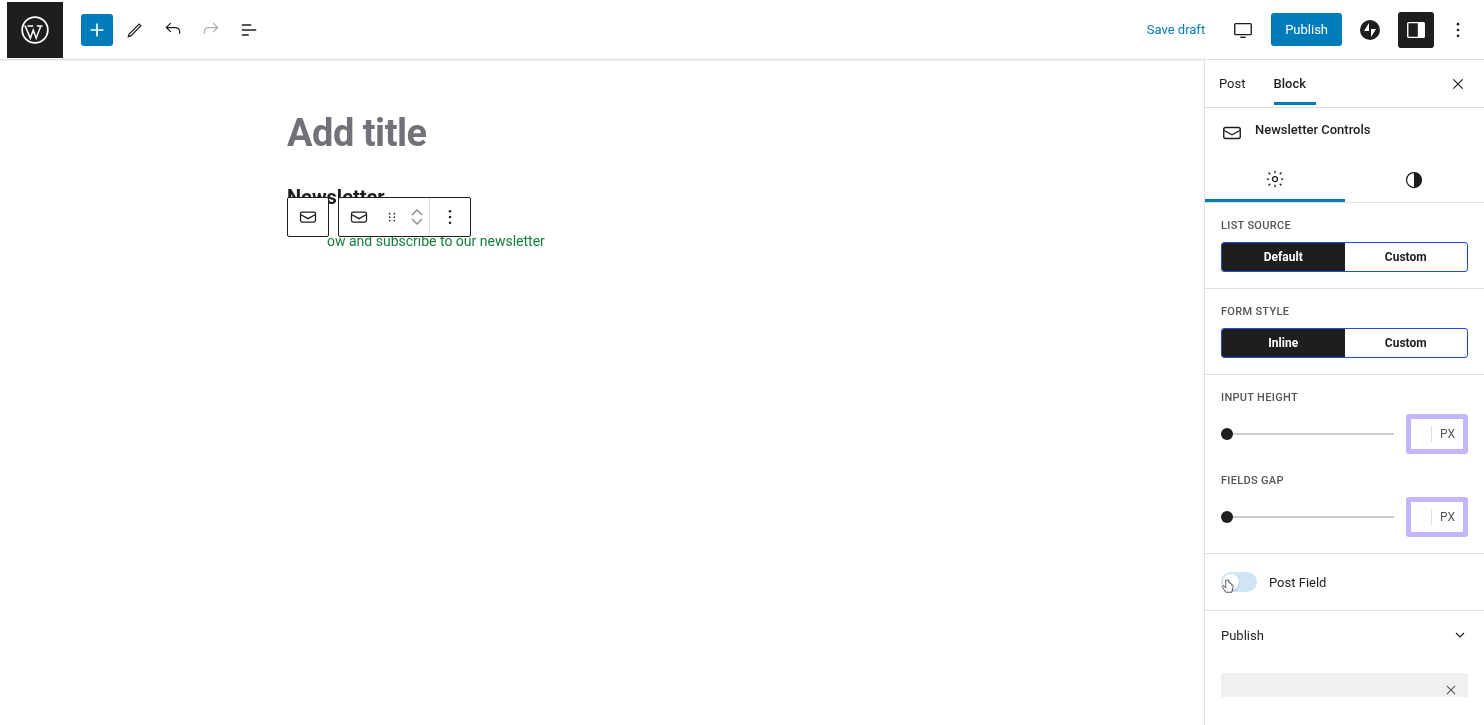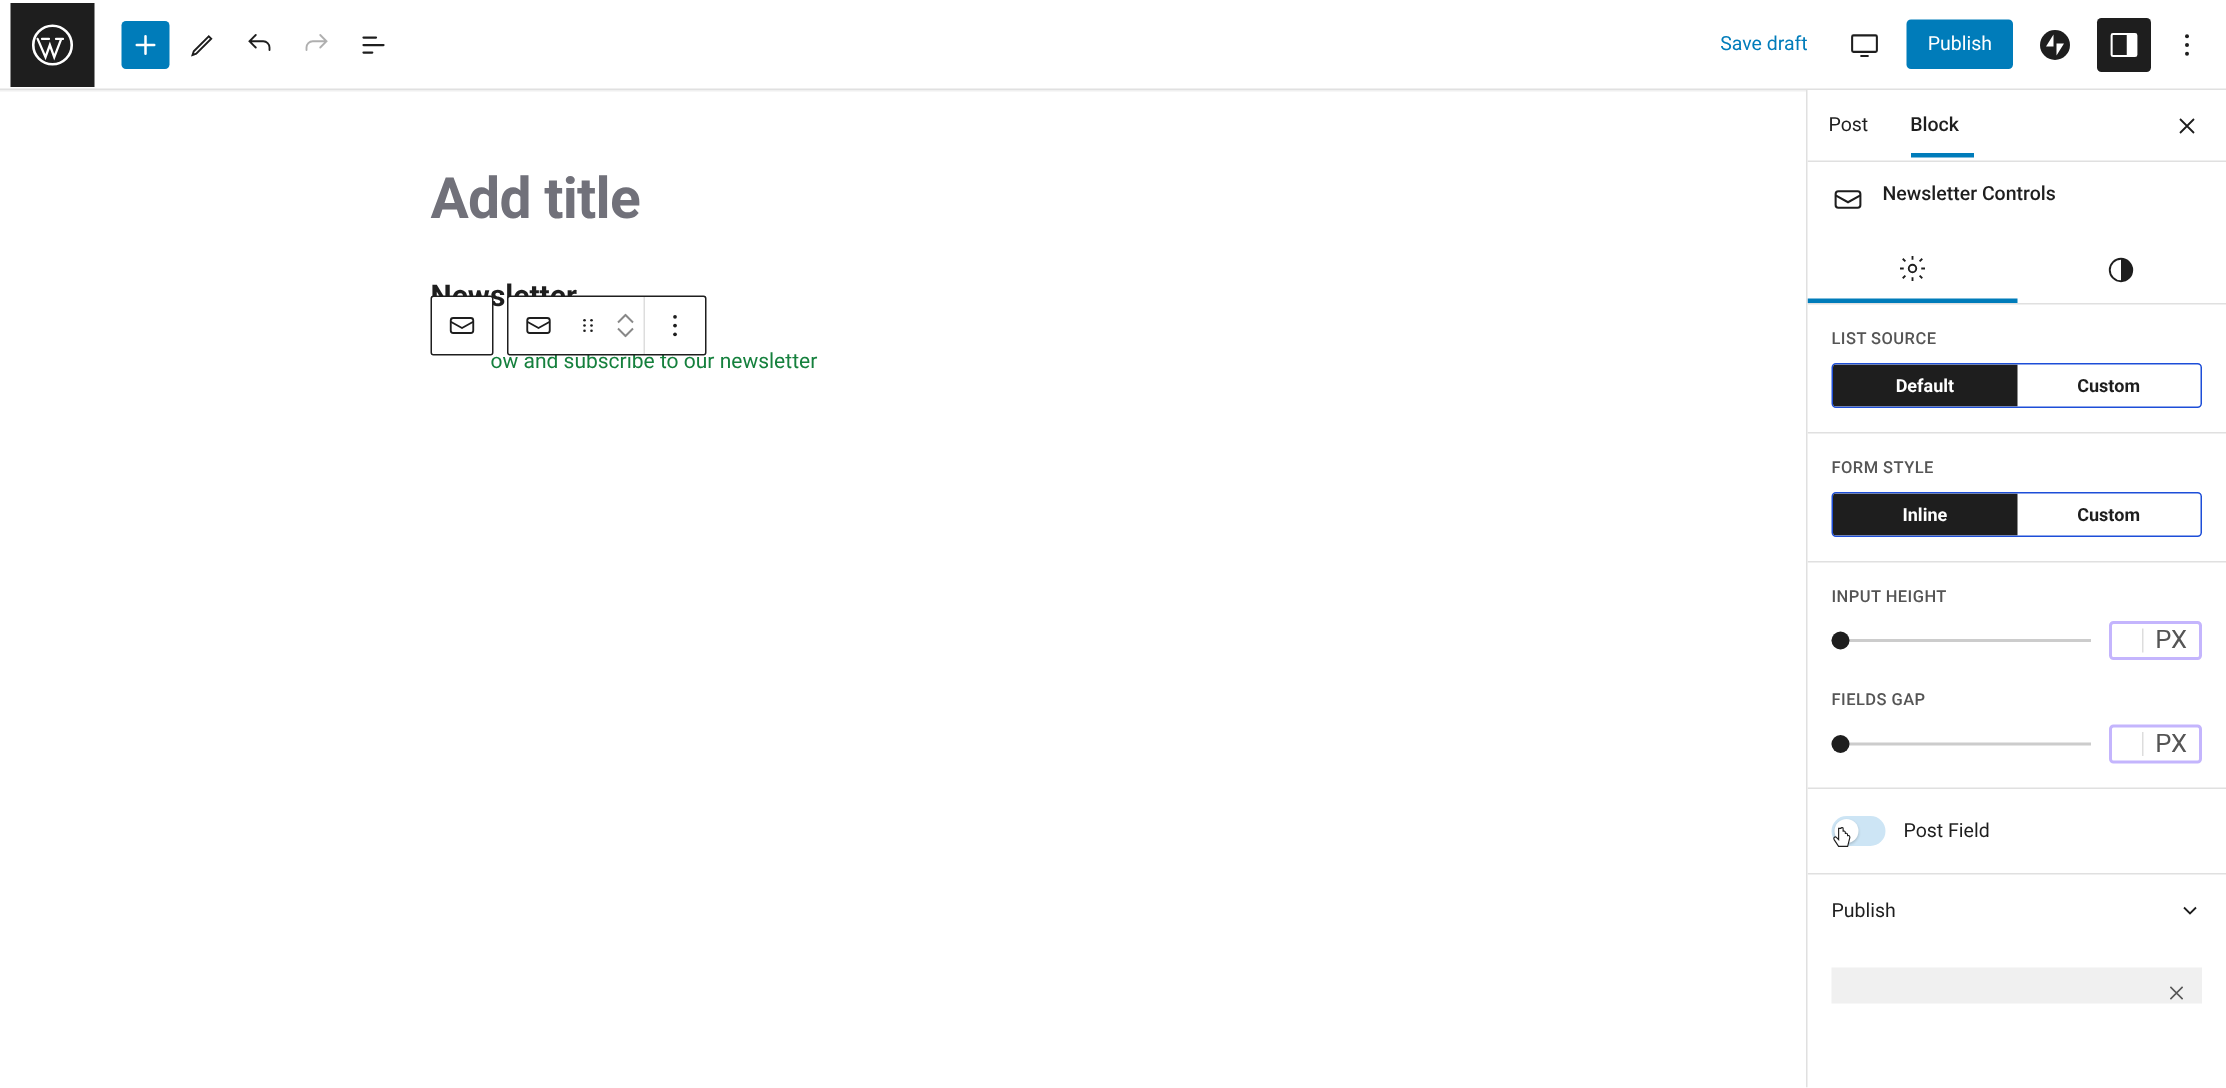--- a/index.html
+++ b/index.html
@@ -50,21 +50,21 @@
   .inner-tab { flex: 1; display: flex; align-items: center; justify-content: center; height: 44px; cursor: pointer; }
   .inner-tab.active { border-bottom: 3px solid #007cba; }
   .panel { padding: 16px; border-bottom: 1px solid #e0e0e0; }
   .panel-label { font-size: 11px; text-transform: uppercase; color: #555; font-weight: 500; margin-bottom: 10px; letter-spacing: 0.3px;}
   .seg { display: flex; border: 1px solid #1d4ed8; border-radius: 3px; overflow: hidden; height: 30px; font-weight: bold;}
   .seg-btn { flex: 1; text-align: center; font-size: 12px; cursor: pointer; display:flex;align-items:center;justify-content:center;}
   .seg-btn.active { background: #1e1e1e; color: #fff; }
   .slider-row { display: flex; align-items: center; gap: 12px; }
   .slider-track { flex: 1; height: 2px; background: #ccc; position: relative; }
   .slider-thumb { position: absolute; left: 0; top: -5px; width: 12px; height: 12px; background: #1e1e1e; border-radius: 50%; }
-  .px-box { width: 62px; height: 26px; border: 2px solid #c4b5fd; border-radius: 3px; display: flex; align-items: center; justify-content: flex-end; padding-right: 8px; font-size: 17px; color: #555;}
+  .px-box { width: 62px; height: 40px; border: 5px solid #c4b5fd; border-radius: 3px; display: flex; align-items: center; justify-content: flex-end; padding-right: 8px; font-size: 12px; color: #555;}
   .px-box .divider { width:1px; height:16px; background:#ddd; margin-right:8px;}
   .toggle-row { display: flex; align-items: center; gap: 12px; padding: 18px 16px; border-bottom: 1px solid #e0e0e0;}
   .toggle { width: 36px; height: 20px; background: #cde5f5; border-radius: 10px; position: relative; cursor: pointer;}
   .toggle-knob { position: absolute; left: 2px; top: 2px; width: 16px; height: 16px; background: #fff; border-radius: 50%; box-shadow: 0 1px 2px rgba(0,0,0,0.2);}
   .adv-row { display: flex; align-items: center; justify-content: space-between; padding: 16px; cursor: pointer;}
   .hint-box { margin: 14px 16px; background: #f0f0f0; padding: 12px 14px; font-size: 12px; color: #444; position: relative; line-height: 1.5;}
   .hint-close { position: absolute; top: 10px; right: 10px; cursor: pointer;}
   .cursor-hand { position: absolute; pointer-events: none;}
 </style>
 </head>

